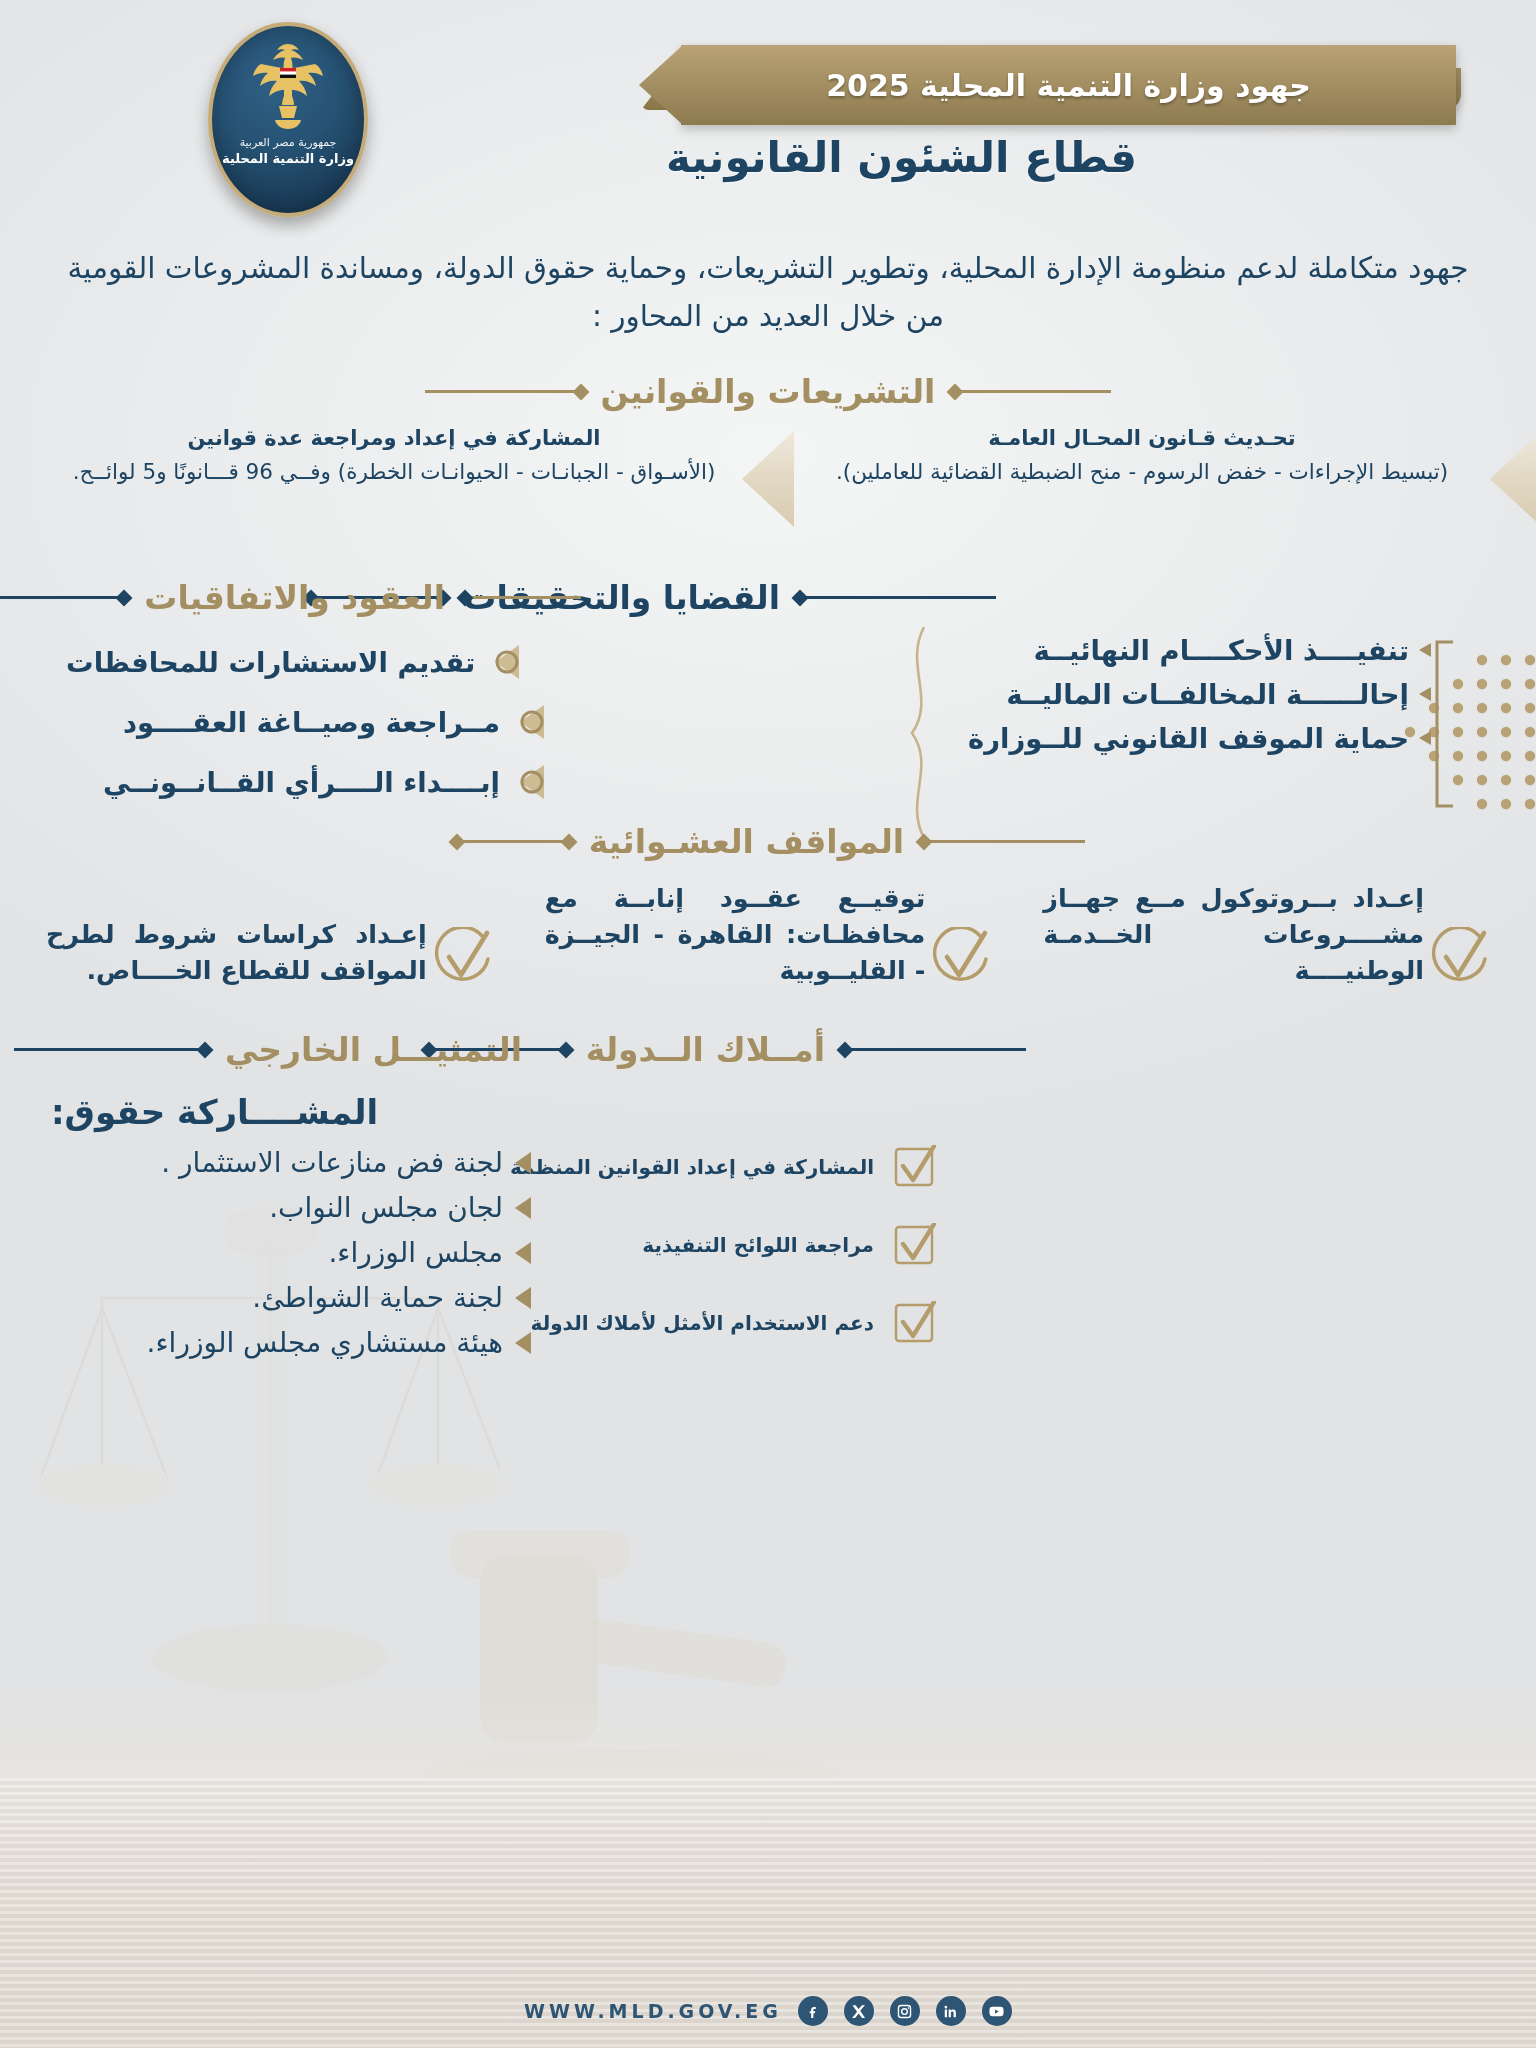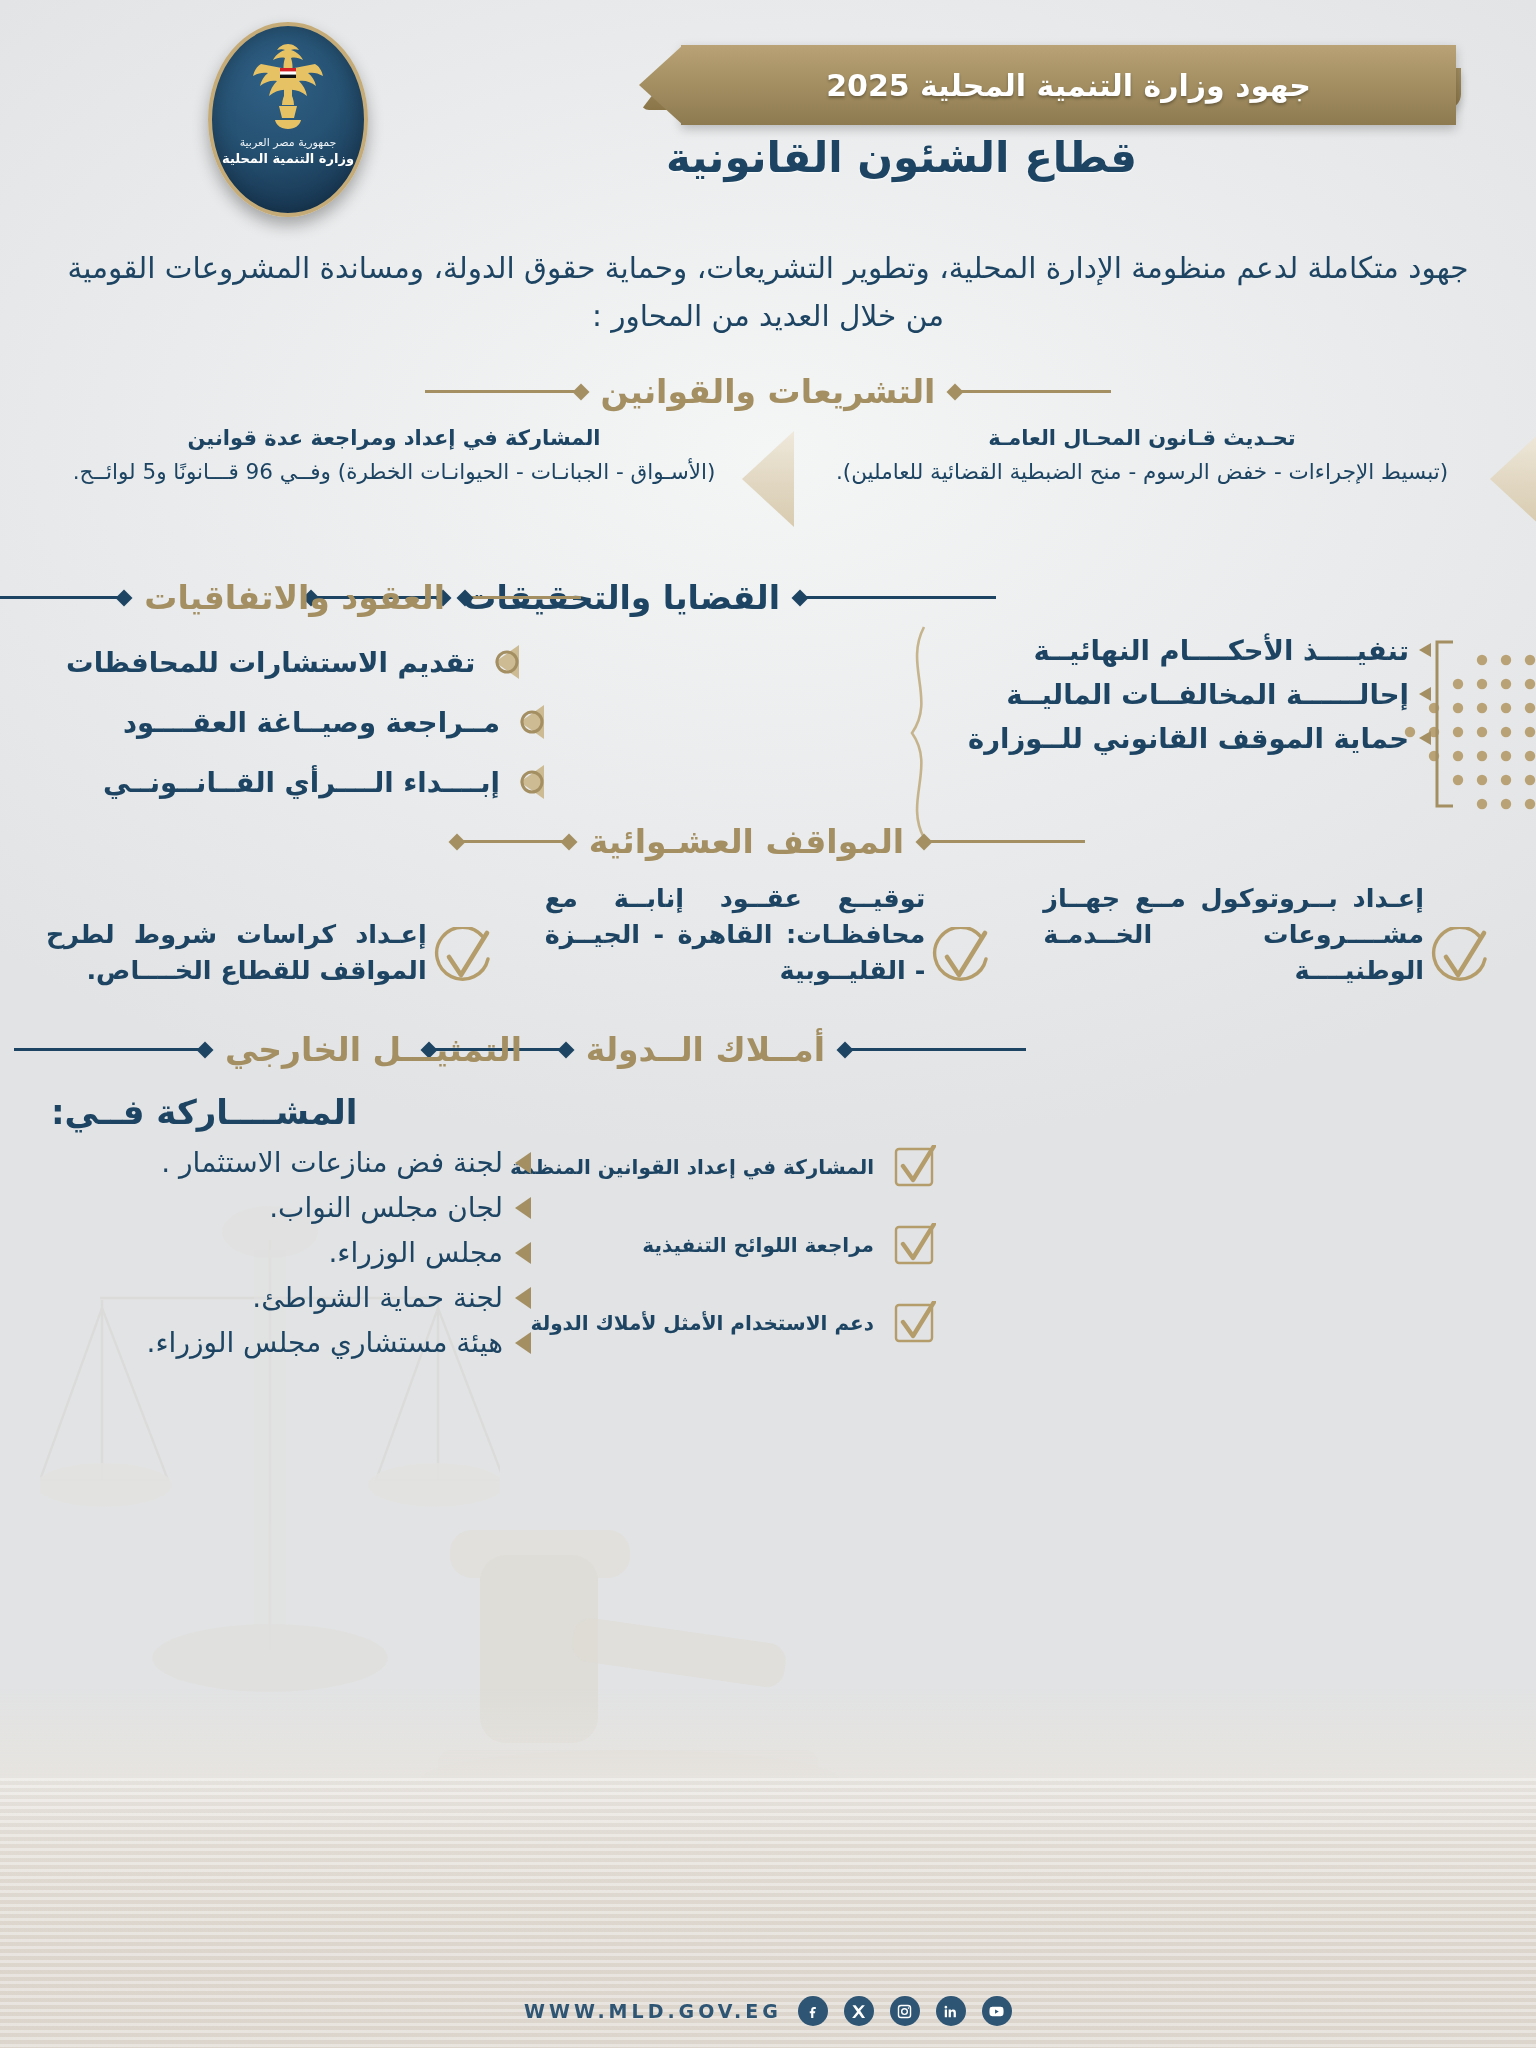--- a/index.html
+++ b/index.html
@@ -467,21 +467,21 @@
     <span class="rule">
       <span class="bar" style="width:0px"></span>
     </span>
     <span class="ttl">التمثيـــل الخارجي</span>
     <span class="rule">
       <span class="dot" style="background:#1d4563"></span>
         <span class="bar" style="width:185px; background:#1d4563"></span>
     </span>
   </div>
 
-  <div class="ext-head" style="top:1092px; right:1005px; width:480px;">المشــــاركة فــي:</div>
+  <div class="ext-head" style="top:1092px; right:1005px; width:480px;">المشــــاركة حقوق:</div>
 
   <div class="ext-list" style="top:1140px; right:1005px; width:480px;">
     <div class="ext-item">
       <span class="chev-gold"></span>
       <span class="t">لجنة فض منازعات الاستثمار .</span>
     </div>
     <div class="ext-item">
       <span class="chev-gold"></span>
       <span class="t">لجان مجلس النواب.</span>
     </div>

